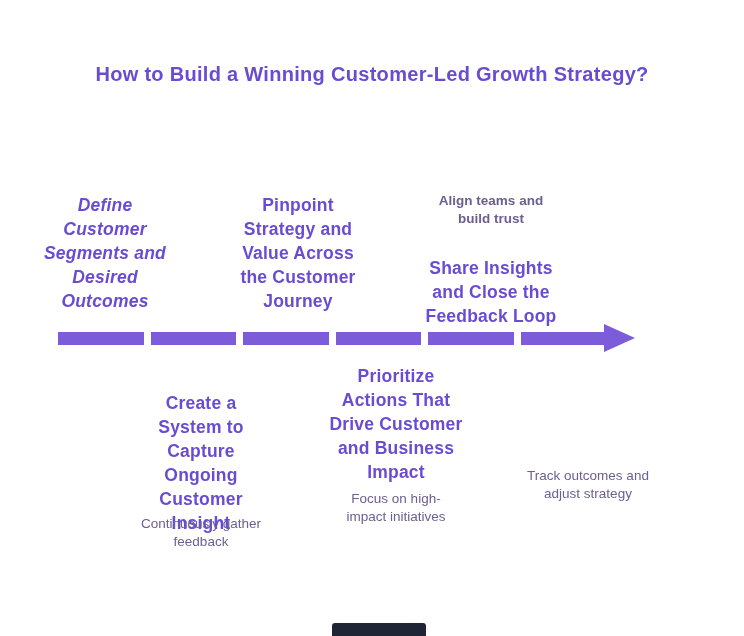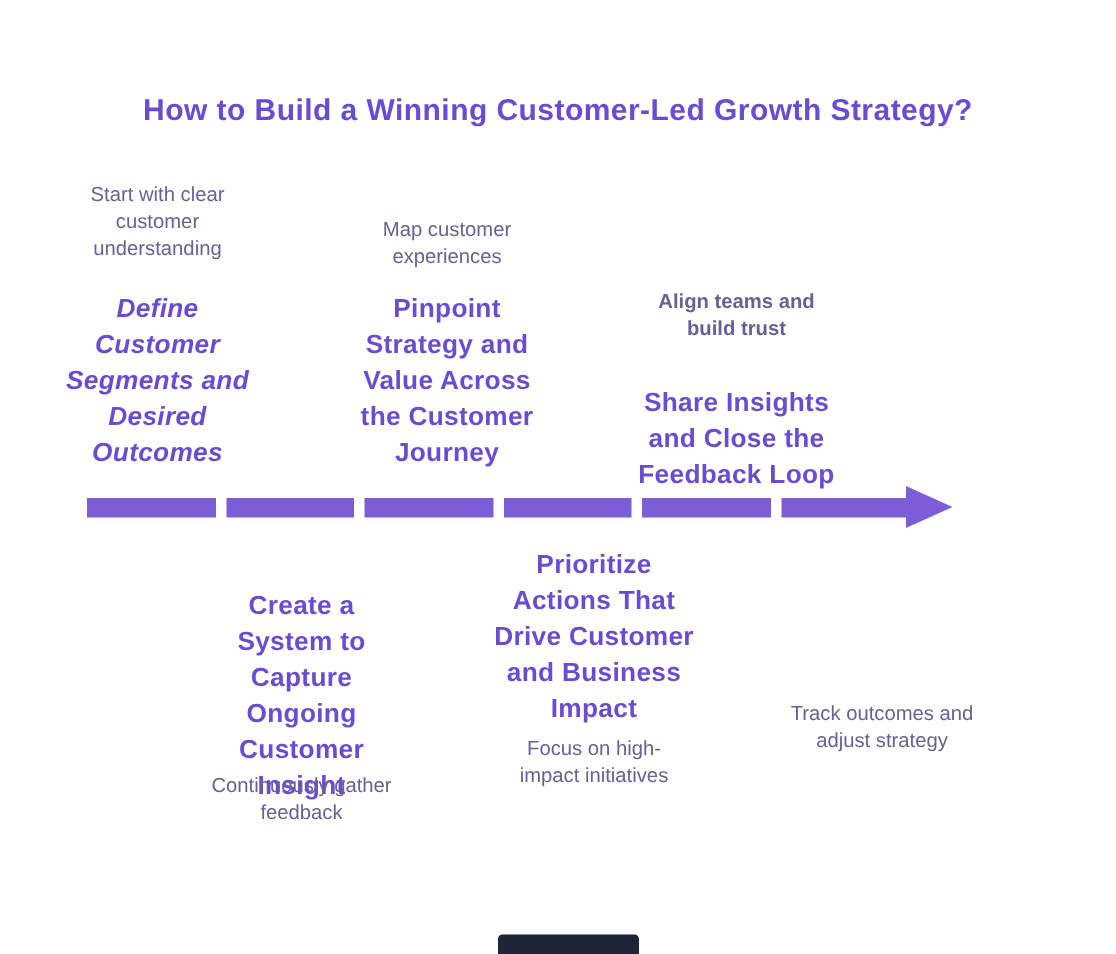--- a/index.html
+++ b/index.html
@@ -60,31 +60,26 @@
     border-radius:3px 3px 0 0;
   }
 </style>
 </head>
 <body>
 
 <div class="canvas" style="--background: #ffffff; --accent: #6a4cd3; --muted: #6b6092; --arrow: #7c5cd8; --footer_bar: #1f2535;">
 
   <div class="page-title">How to Build a Winning Customer-Led Growth Strategy?</div>
 
-  <div class="step-caption s1c">Start with clear
-customer
-understanding</div>
   <div class="step-title s1t">Define
 Customer
 Segments and
 Desired
 Outcomes</div>
 
-  <div class="step-caption s2c">Map customer
-experiences</div>
   <div class="step-title s2t">Pinpoint
 Strategy and
 Value Across
 the Customer
 Journey</div>
 
   <div class="step-caption s3c">Align teams and
 build trust</div>
   <div class="step-title s3t">Share Insights
 and Close the

